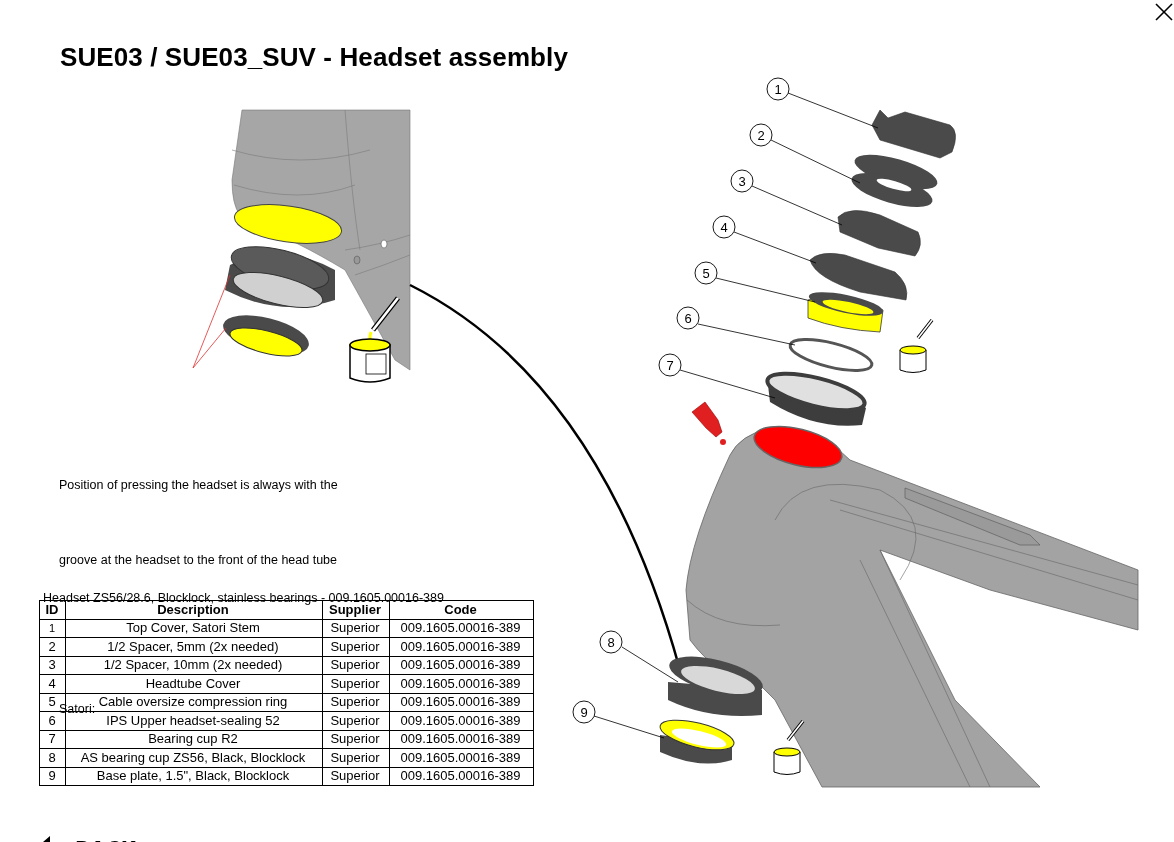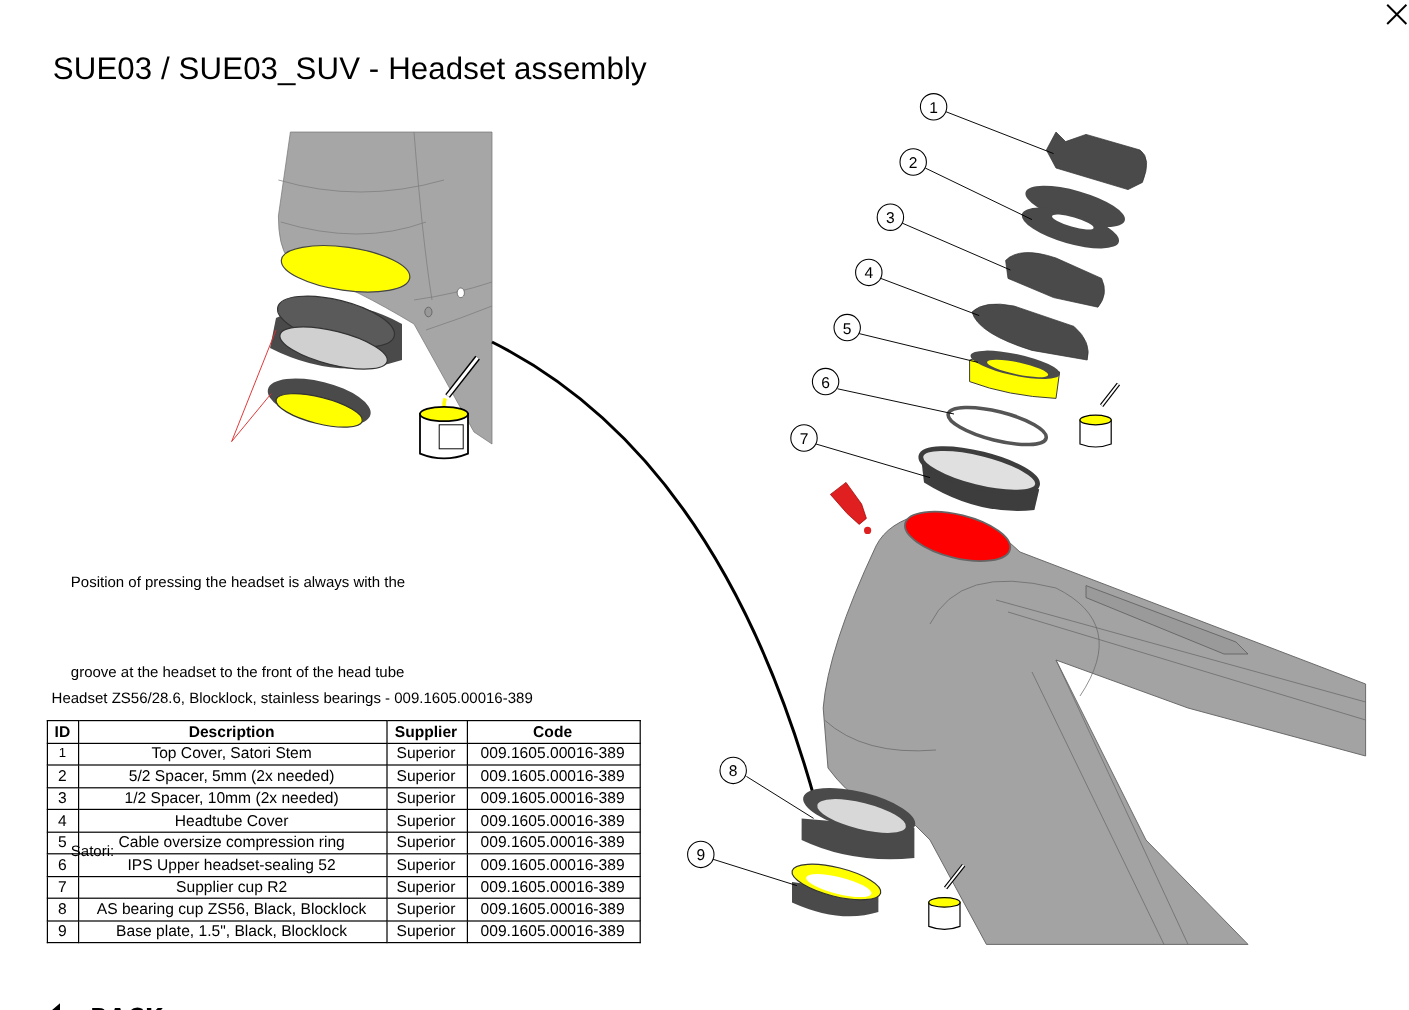--- a/index.html
+++ b/index.html
@@ -1,22 +1,22 @@
 <!DOCTYPE html>
 <html><head>
 <meta charset="utf-8">
 <style>
   html, body { margin:0; padding:0; background:#fff; }
   body { width:1174px; height:842px; position:relative; overflow:hidden; font-family:"Liberation Sans", sans-serif; color:#000; }
   .close { position:absolute; left:1152px; top:0; width:22px; height:22px; cursor:pointer; }
-  .title { position:absolute; left:44px; top:42px; font-size:26px; font-weight:normal; margin:0; white-space:nowrap; letter-spacing:0.1px; }
+  .title { position:absolute; left:60px; top:42px; font-size:26px; font-weight:bold; margin:0; white-space:nowrap; letter-spacing:0.1px; }
   .diagram { position:absolute; left:0; top:0; width:1174px; height:842px; pointer-events:none; }
   .notes { position:absolute; left:43px; top:434px; font-size:12.5px; line-height:14.2px; white-space:pre; }
   .notes p { margin:16px; }
-  .headset-line { position:absolute; left:43px; top:575px; font-size:12.5px; white-space:nowrap; }
+  .headset-line { position:absolute; left:43px; top:591px; font-size:12.5px; white-space:nowrap; }
   table.parts { position:absolute; left:39px; top:600px; border-collapse:collapse; font-size:13px; }
   table.parts th, table.parts td { border:1.3px solid #000; padding:0 6px 0 4px; height:17.5px; line-height:16px; text-align:center; white-space:nowrap; }
   table.parts th { font-weight:bold; }
   table.parts td.id { width:14px; padding-left:5px; }
   table.parts th.id { width:14px; padding-left:5px; }
   table.parts td.desc, table.parts th.desc { width:246px; }
   table.parts td.sup, table.parts th.sup { width:56px; }
   table.parts td.code, table.parts th.code { width:133px; }
   .back { position:absolute; left:35px; top:834px; display:flex; align-items:center; cursor:pointer; }
   .back-label { font-family:"DejaVu Sans", sans-serif; font-weight:bold; font-size:23px; margin-left:6px; letter-spacing:0.5px; transform:scaleX(0.85); transform-origin:left center; }
@@ -218,21 +218,21 @@
   </thead>
   <tbody>
     <tr>
         <td class="id" style="font-size:11px">1</td>
         <td class="desc">Top Cover, Satori Stem</td>
         <td class="sup">Superior</td>
         <td class="code">009.1605.00016-389</td>
       </tr>
     <tr>
         <td class="id">2</td>
-        <td class="desc">5/2 Spacer, 5mm (2x needed)</td>
+        <td class="desc">1/2 Spacer, 5mm (2x needed)</td>
         <td class="sup">Superior</td>
         <td class="code">009.1605.00016-389</td>
       </tr>
     <tr>
         <td class="id">3</td>
         <td class="desc">1/2 Spacer, 10mm (2x needed)</td>
         <td class="sup">Superior</td>
         <td class="code">009.1605.00016-389</td>
       </tr>
     <tr>
@@ -248,21 +248,21 @@
         <td class="code">009.1605.00016-389</td>
       </tr>
     <tr>
         <td class="id">6</td>
         <td class="desc">IPS Upper headset-sealing 52</td>
         <td class="sup">Superior</td>
         <td class="code">009.1605.00016-389</td>
       </tr>
     <tr>
         <td class="id">7</td>
-        <td class="desc">Supplier cup R2</td>
+        <td class="desc">Bearing cup R2</td>
         <td class="sup">Superior</td>
         <td class="code">009.1605.00016-389</td>
       </tr>
     <tr>
         <td class="id">8</td>
         <td class="desc">AS bearing cup ZS56, Black, Blocklock</td>
         <td class="sup">Superior</td>
         <td class="code">009.1605.00016-389</td>
       </tr>
     <tr>

